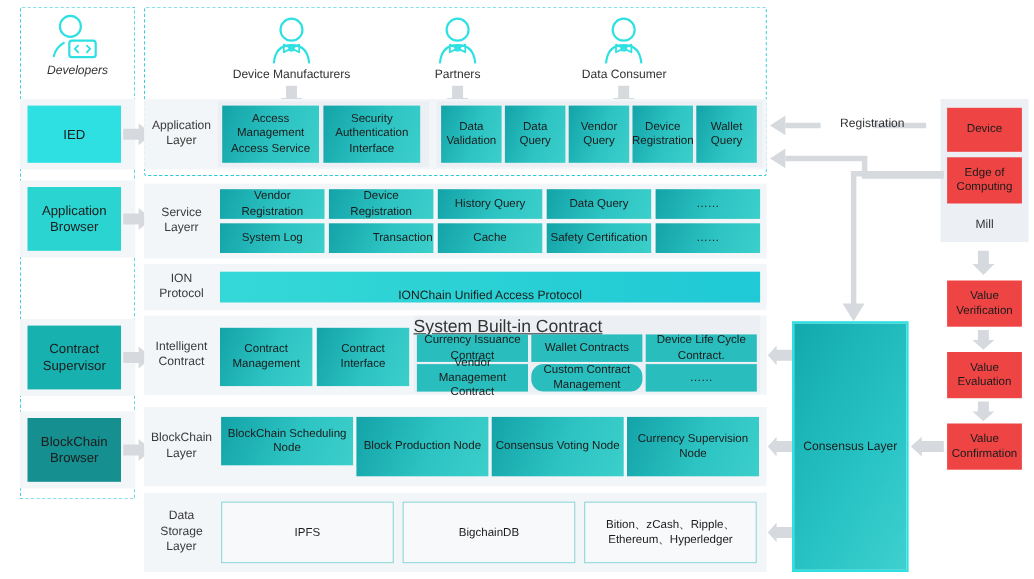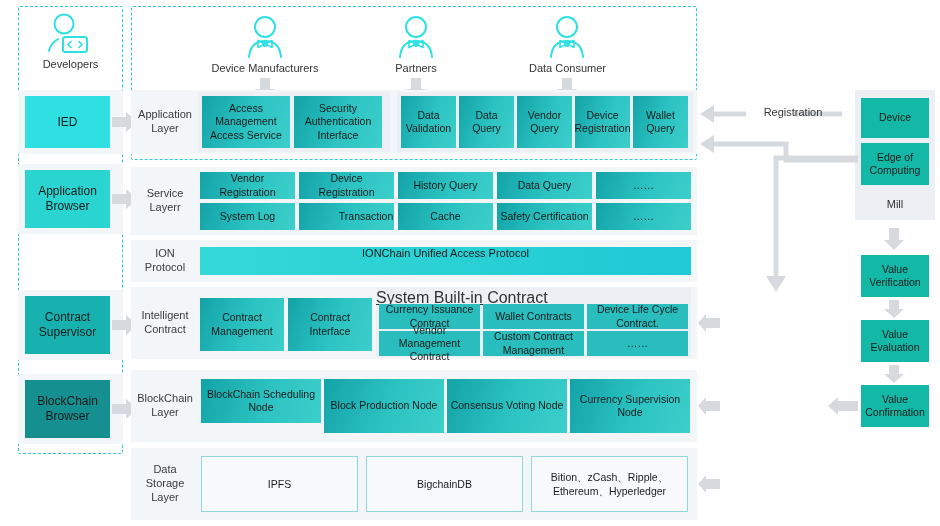--- a/index.html
+++ b/index.html
@@ -38,40 +38,40 @@
   .tealbox{
     display:flex;align-items:center;justify-content:center;
     text-align:center;
     color:#1b1b1b;
     font-size:10.5px;
     line-height:1.25;
     padding:2px 3px;
     background:linear-gradient(110deg,#13a3a8 0%,#2cc3c2 55%,#3ccfcb 100%);
   }
   .tealbox.flat{background:#29bdbd;}
-  .tealbox.side{background:#14b8a6;}
+  .tealbox.side{background:#ef4444;}
 
   
   .rail-btn{
     display:flex;align-items:center;justify-content:center;
     text-align:center;font-size:12px;color:#1b1b1b;line-height:1.25;
   }
   .rail-1{background:#2ee0e2;}
   .rail-2{background:#2ad4d1;}
   .rail-3{background:#17b2b0;}
   .rail-4{background:#158f8f;}
 
   .outlinebox{
     display:flex;align-items:center;justify-content:center;
     text-align:center;font-size:10.5px;color:#1b1b1b;line-height:1.35;
     background:#f7f9fb;border:1px solid #8fd7d9;
   }
 
   .protocol-bar{
-    display:flex;align-items:flex-start;justify-content:center;
+    display:flex;align-items:flex-end;justify-content:center;
     font-size:11px;color:#1b1b1b;
     background:linear-gradient(90deg,#35d8d8 0%,#2cd2d4 40%,#1fc9d6 100%);
   }
 
   .consensus{
     display:flex;align-items:center;justify-content:center;
     text-align:center;font-size:11px;color:#1b1b1b;line-height:1.3;
     background:linear-gradient(120deg,#12a9ad 0%,#28c3c5 60%,#3ed0cf 100%);
     border:2px solid #2ee0e2;
   }
@@ -99,21 +99,21 @@
 
   <div class="abs dev" style="left:38px;top:12px;width:64px;height:42px;">
     <svg width="64" height="42" viewBox="0 0 64 42">
       <circle cx="26" cy="12" r="9.5" fill="none" stroke="#2ee0e2" stroke-width="2"></circle>
       <path d="M20 27 C15 30 12 34 11 39" fill="none" stroke="#2ee0e2" stroke-width="2" stroke-linecap="round"></path>
       <rect x="25" y="25" width="24" height="15" rx="2.5" fill="none" stroke="#2ee0e2" stroke-width="2"></rect>
       <path d="M33 29.5 L30 32.5 L33 35.5" fill="none" stroke="#2ee0e2" stroke-width="1.7" stroke-linecap="round" stroke-linejoin="round"></path>
       <path d="M41 29.5 L44 32.5 L41 35.5" fill="none" stroke="#2ee0e2" stroke-width="1.7" stroke-linecap="round" stroke-linejoin="round"></path>
     </svg>
   </div>
-  <div class="abs caption" style="left:18px;top:58px;width:105px;">Developers</div>
+  <div class="abs caption" style="left:18px;top:58px;width:105px;font-style:italic;">Developers</div>
 
   <div class="abs row-panel" style="left:18px;top:90px;width:105px;height:64px;"></div>
   <div class="abs row-panel" style="left:18px;top:164px;width:105px;height:70px;"></div>
   <div class="abs row-panel" style="left:18px;top:290px;width:105px;height:70px;"></div>
   <div class="abs row-panel" style="left:18px;top:374px;width:105px;height:70px;"></div>
 
   <div class="abs rail-btn rail-1" style="left:25px;top:96px;width:85px;height:52px;">
     <span>IED</span>
   </div>
   <div class="abs rail-btn rail-2" style="left:25px;top:170px;width:85px;height:58px;">
@@ -278,21 +278,21 @@
   <div class="abs tealbox flat" style="left:483px;top:304px;width:101px;height:25px;">
     <span>Wallet Contracts</span>
     </div>
   <div class="abs tealbox flat" style="left:587px;top:304px;width:101px;height:25px;">
     <span>Device Life Cycle Contract.</span>
     </div>
 
   <div class="abs tealbox flat" style="left:379px;top:331px;width:101px;height:25px;">
     <span>Vendor Management Contract</span>
     </div>
-  <div class="abs tealbox flat" style="left:483px;top:331px;width:101px;height:25px;">
+  <div class="abs tealbox flat" style="left:483px;top:331px;width:101px;height:25px;border-radius:11px;">
     <span>Custom Contract Management</span>
     </div>
   <div class="abs tealbox flat" style="left:587px;top:331px;width:101px;height:25px;">
     <span>……</span>
     </div>
 
   <div class="abs row-panel" style="left:131px;top:370px;width:566px;height:72px;"></div>
   <div class="abs row-label" style="left:134px;top:370px;width:62px;height:72px;">
     <span>BlockChain Layer</span>
   </div>
@@ -316,20 +316,23 @@
   <div class="abs outlinebox" style="left:366px;top:456px;width:157px;height:56px;">
     <span>BigchainDB</span>
     </div>
   <div class="abs outlinebox" style="left:201px;top:456px;width:157px;height:56px;">
     <span>IPFS</span>
     </div>
   <div class="abs outlinebox" style="left:531px;top:456px;width:157px;height:56px;">
     <span>Bition、zCash、Ripple、Ethereum、Hyperledger</span>
     </div>
 
+  <div class="abs consensus" style="left:720px;top:292px;width:106px;height:228px;">
+    <span>Consensus Layer</span>
+  </div>
 
   <svg class="arrowsvg" style="left:698px;top:314px;" width="22" height="18">
     <path class="gfill" d="M22 4 H8 V0 L0 9 L8 18 V14 H22 Z"></path>
   </svg>
   <svg class="arrowsvg" style="left:698px;top:397px;" width="22" height="18">
     <path class="gfill" d="M22 4 H8 V0 L0 9 L8 18 V14 H22 Z"></path>
   </svg>
   <svg class="arrowsvg" style="left:698px;top:475px;" width="22" height="18">
     <path class="gfill" d="M22 4 H8 V0 L0 9 L8 18 V14 H22 Z"></path>
   </svg>

